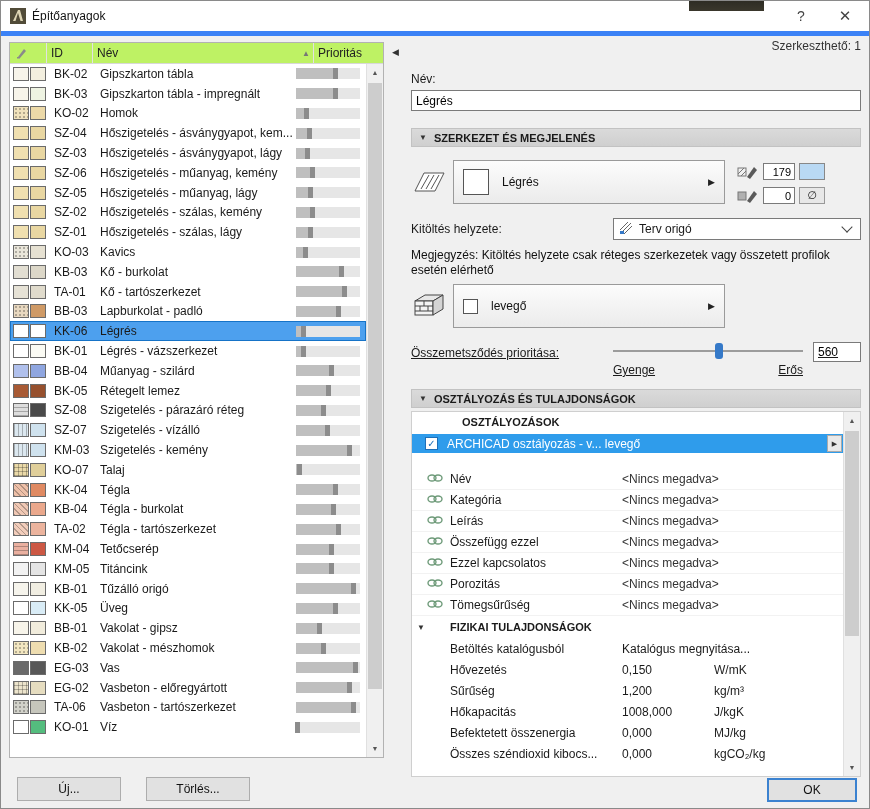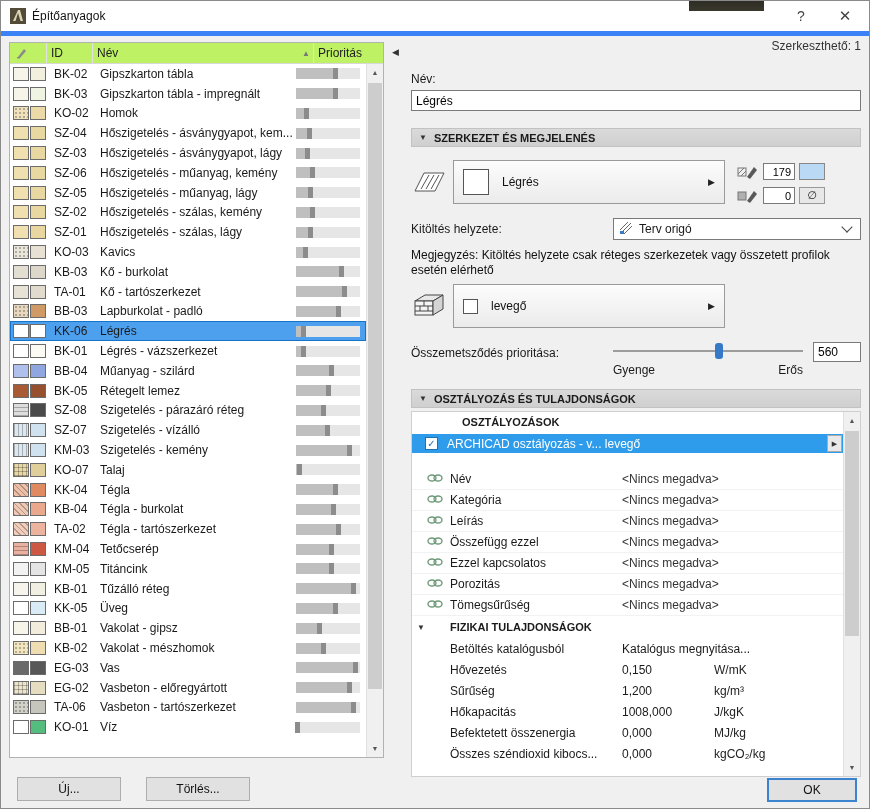--- a/index.html
+++ b/index.html
@@ -81,21 +81,21 @@
   .origin-label{flex:1;}
   .dropdown{width:248px;height:22px;box-sizing:border-box;border:1px solid #7a7a7a;background:#fff;display:flex;align-items:center;gap:6px;padding:0 5px;}
   .dd-text{flex:1;}
   .dd-chev{width:7px;height:7px;border-right:1.5px solid #444;border-bottom:1.5px solid #444;transform:rotate(45deg);margin-top:-4px;margin-right:4px;flex:0 0 auto;}
 
   .note{margin-top:8px;line-height:15px;color:#111;}
 
   .surface-row{margin-top:6px;display:flex;align-items:center;}
   .brick-icon{width:36px;height:30px;flex:0 0 auto;}
 
-  .priority-row{margin-top:14px;display:flex;align-items:flex-start;}
+  .priority-row{margin-top:14px;display:flex;align-items:flex-start;text-decoration:underline;}
   .pri-label{flex:1;margin-top:4px;}
   .slider-col{width:190px;flex:0 0 auto;}
   .slider{position:relative;height:18px;}
   .slider-track{position:absolute;left:0;right:0;top:8px;height:2px;background:#9c9c9c;}
   .slider-handle{position:absolute;top:1px;width:8px;height:16px;background:#3579c8;border-radius:3px;}
   .slider-labels{display:flex;justify-content:space-between;margin-top:3px;}
   .pri-input{width:48px;height:20px;margin-left:10px;box-sizing:border-box;border:1px solid #7a7a7a;font-family:inherit;font-size:12px;padding:0 4px;background:#fff;}
 
   
   .props-panel{margin-top:3px;height:366px;background:#fff;border:1px solid #cfcfcf;box-sizing:border-box;position:relative;overflow:hidden;}
@@ -490,21 +490,21 @@
                 <span class="prifill" style="width: 60%;">
                   <span class="pricap"></span>
                 </span>
               </span>
     </span>
   </div>
           <div class="lrow">
     <span class="sw" style="background-color: rgb(246, 244, 236);"></span>
     <span class="sw sw2" style="background-color: rgb(241, 238, 226);"></span>
     <span class="cid">KB-01</span>
-    <span class="cname">Tűzálló réteg</span>
+    <span class="cname">Tűzálló origó</span>
     <span class="cpri">
       <span class="pritrack">
                 <span class="prifill" style="width: 94%;">
                   <span class="pricap"></span>
                 </span>
               </span>
     </span>
   </div>
           <div class="lrow">
     <span class="sw" style="background-color: rgb(255, 255, 255);"></span>

